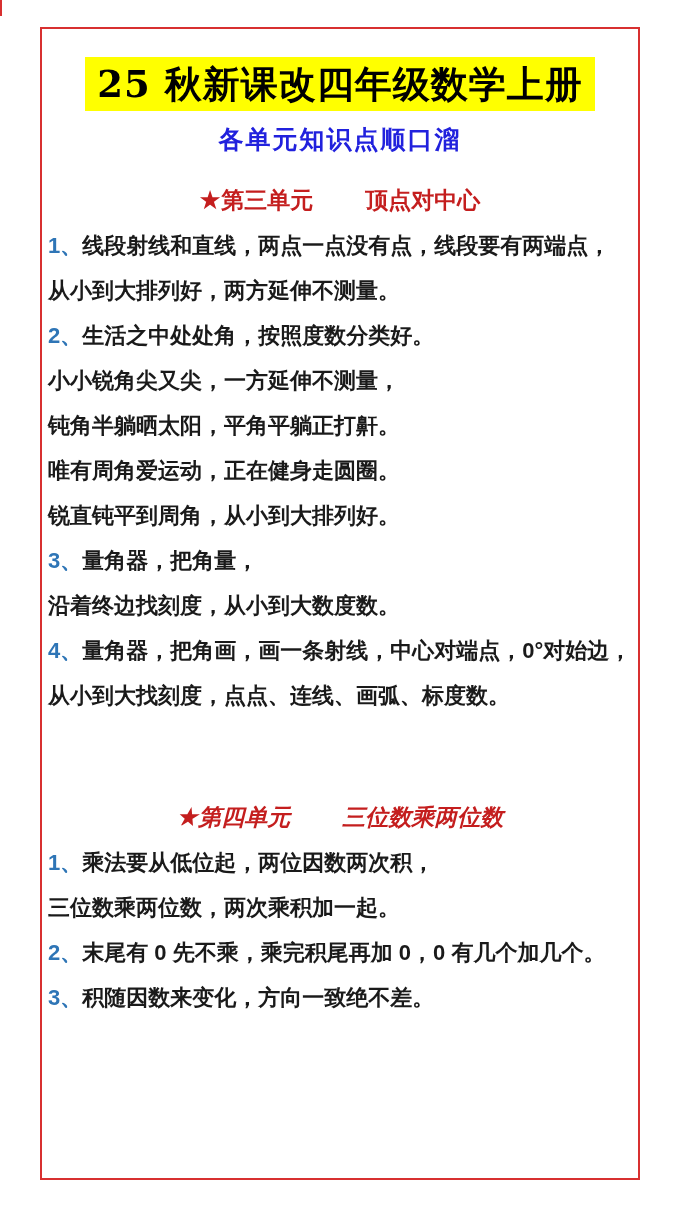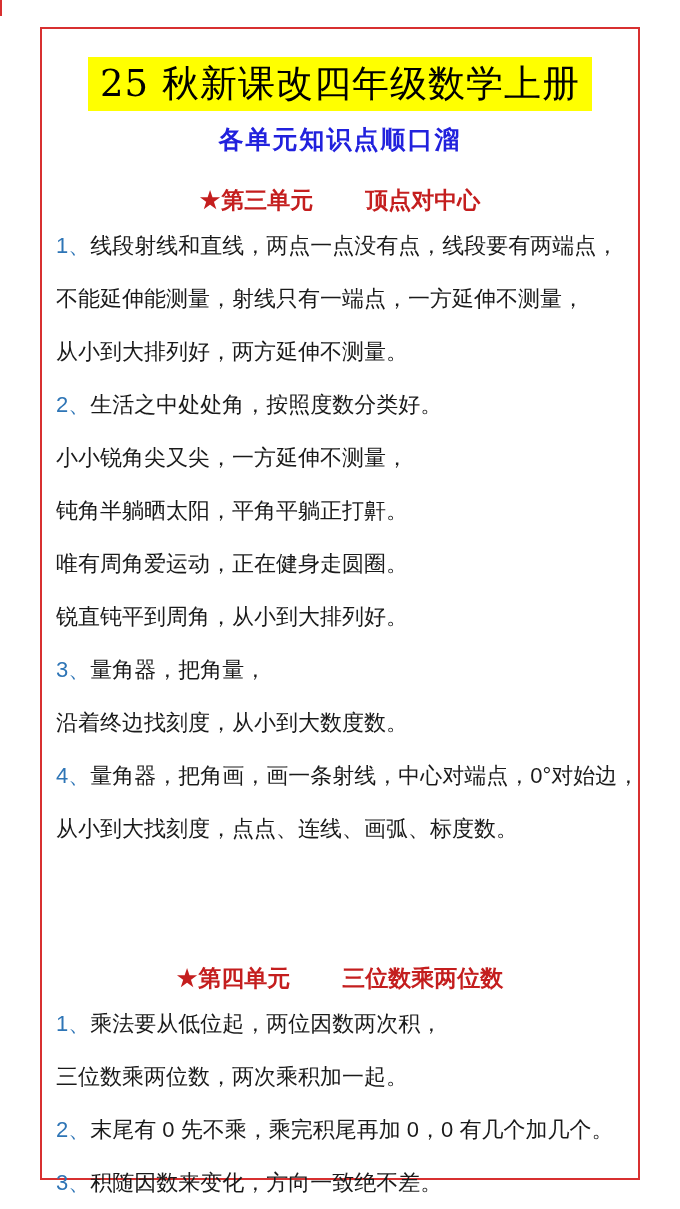--- a/index.html
+++ b/index.html
@@ -40,21 +40,21 @@
   }
   .title-wrap {
     text-align: center;
     margin-top: 28px;
   }
   .title {
     display: inline-block;
     background: #ffff00;
     color: #000000;
     font-family: "DejaVu Serif", serif;
-    font-weight: normal;
+    font-weight: bold;
     font-size: 37px;
     line-height: 54px;
     padding: 0 12px;
     letter-spacing: 1px;
     white-space: nowrap;
   }
   .subtitle {
     text-align: center;
     color: #2121dd;
     font-family: "DejaVu Serif", serif;
@@ -69,33 +69,34 @@
     justify-content: center;
     column-gap: 52px;
     color: #c41e1e;
     font-weight: bold;
     font-size: 23px;
     line-height: 30px;
     margin-top: 16px;
     white-space: nowrap;
   }
   .section-heading.second {
-    margin-top: 112px;
+    margin-top: 84px;
+    font-style: italic;
   }
   .heading-left .star {
     margin-right: 1px;
   }
   .verses {
     margin-top: 8px;
   }
   .line {
-    margin: 8px;
+    margin: 0;
     font-size: 22px;
     line-height: 45px;
-    font-weight: normal;
+    font-weight: bold;
     color: #1a1a1a;
     white-space: nowrap;
   }
   .num {
     color: #2e75b6;
   }
 </style>
 </head>
 <body>
 
@@ -110,21 +111,20 @@
 
     <div class="subtitle">各单元知识点顺口溜</div>
 
     <div class="section-heading">
       <span class="heading-left"><span class="star">★</span><span>第三单元</span></span>
       <span class="heading-right">顶点对中心</span>
     </div>
 
     <div class="verses">
       <p class="line"><span class="num">1、</span><span class="txt">线段射线和直线，两点一点没有点，线段要有两端点，</span></p>
-      <p class="line"><span class="num"></span><span class="txt">不能延伸能测量，射线只有一端点，一方延伸不测量，</span></p>
       <p class="line"><span class="num"></span><span class="txt">从小到大排列好，两方延伸不测量。</span></p>
       <p class="line"><span class="num">2、</span><span class="txt">生活之中处处角，按照度数分类好。</span></p>
       <p class="line"><span class="num"></span><span class="txt">小小锐角尖又尖，一方延伸不测量，</span></p>
       <p class="line"><span class="num"></span><span class="txt">钝角半躺晒太阳，平角平躺正打鼾。</span></p>
       <p class="line"><span class="num"></span><span class="txt">唯有周角爱运动，正在健身走圆圈。</span></p>
       <p class="line"><span class="num"></span><span class="txt">锐直钝平到周角，从小到大排列好。</span></p>
       <p class="line"><span class="num">3、</span><span class="txt">量角器，把角量，</span></p>
       <p class="line"><span class="num"></span><span class="txt">沿着终边找刻度，从小到大数度数。</span></p>
       <p class="line"><span class="num">4、</span><span class="txt">量角器，把角画，画一条射线，中心对端点，0°对始边，</span></p>
       <p class="line"><span class="num"></span><span class="txt">从小到大找刻度，点点、连线、画弧、标度数。</span></p>

